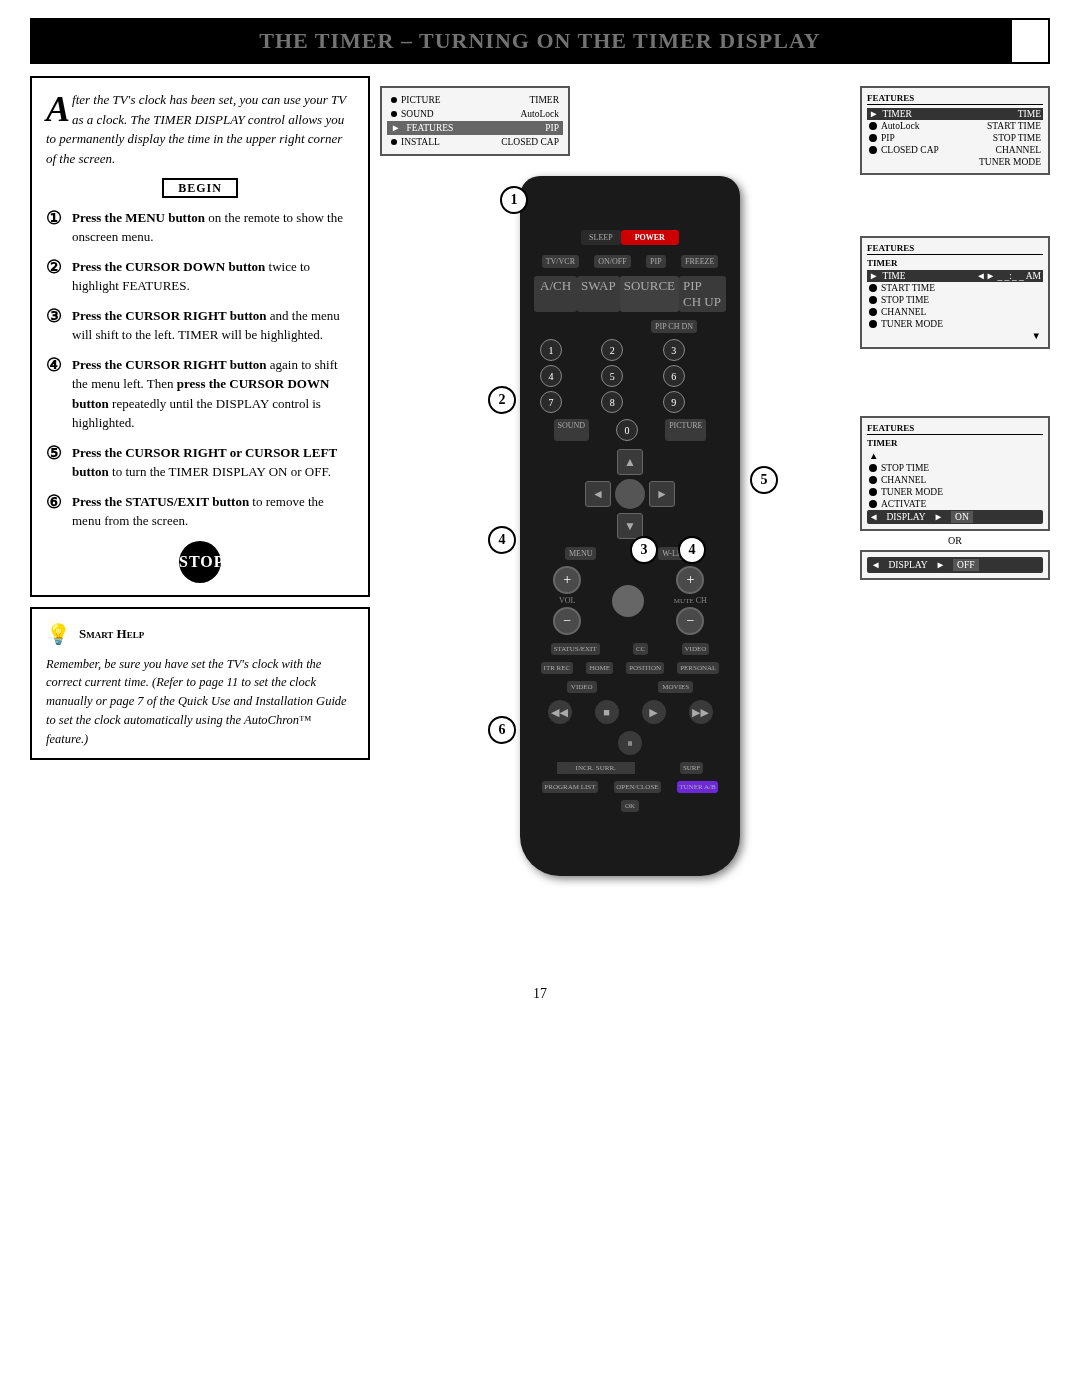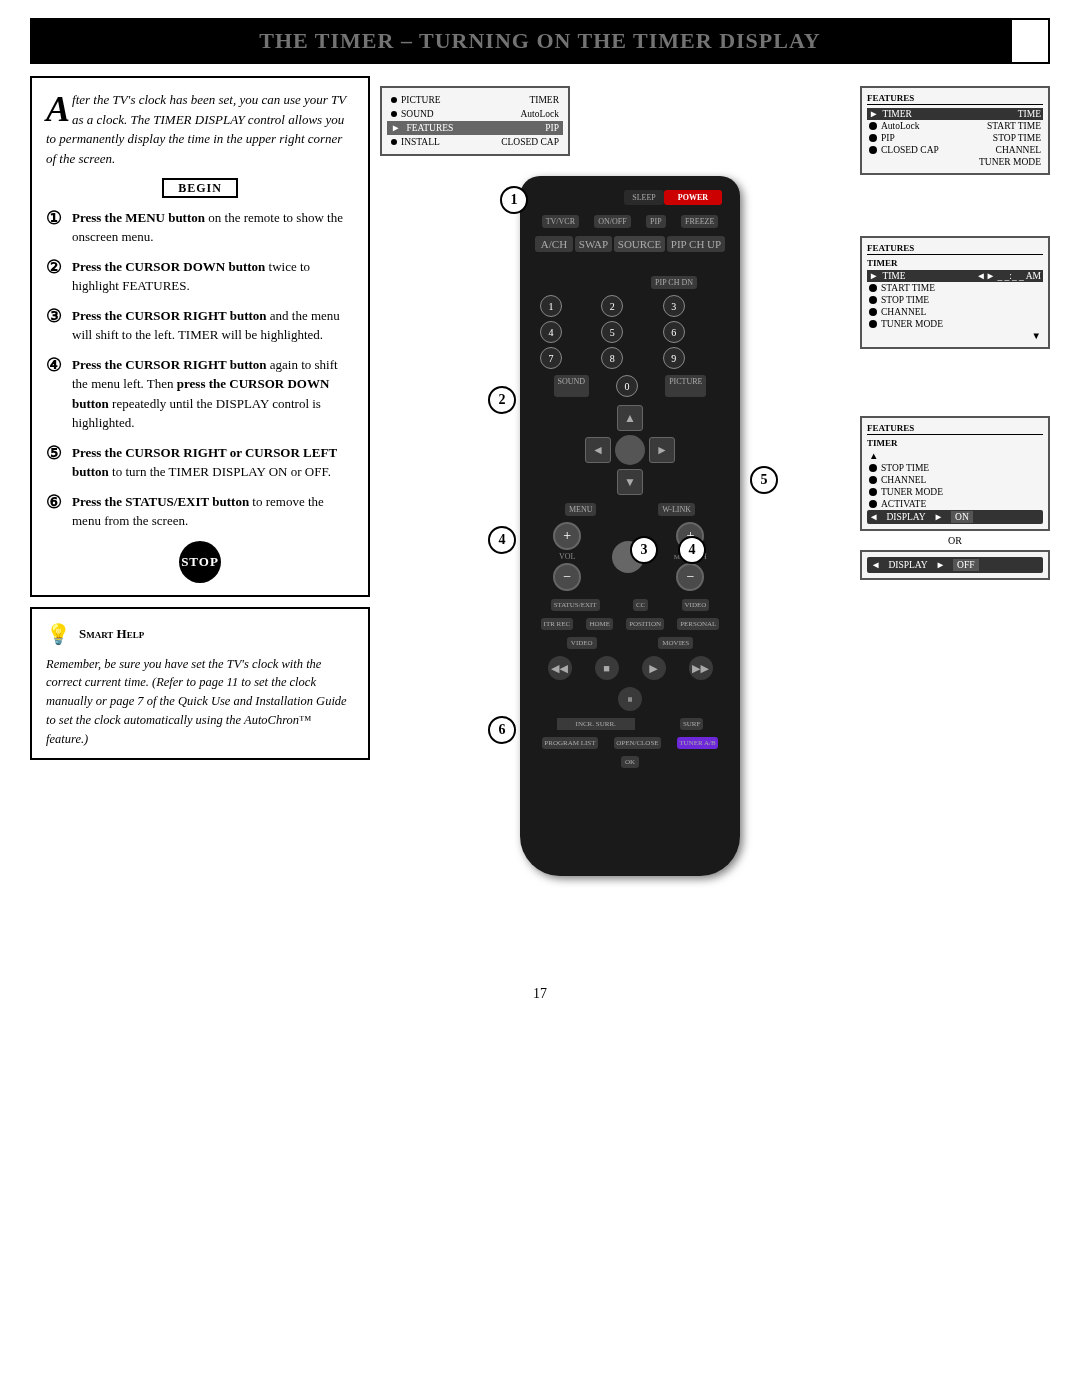--- a/index.html
+++ b/index.html
@@ -118,24 +118,24 @@
       text-align: center;
       margin-top: 10px;
     }
     .stop-circle {
       display: inline-block;
       width: 42px;
       height: 42px;
       background: #000;
       border-radius: 50%;
       color: #fff;
-      font-size: 13px;
+      font-size: 16px;
       font-weight: bold;
       line-height: 42px;
-      text-align: center;
+      text-align: left;
       letter-spacing: 1px;
     }
 
     
     .smart-help-box {
       border: 2px solid #000;
       padding: 10px 14px;
       font-size: 12.5px;
       font-style: italic;
       line-height: 1.5;
@@ -432,32 +432,32 @@
             <span style="width:8px;height:8px;border-radius:50%;display:inline-block;"></span>
             <span></span>
               <span style="margin-left:auto;">TUNER MODE</span>
           </div>
         </div>
       </div>
 
       <div style="position:absolute; left:140px; top:100px; z-index:2;">
         <div class="remote-body">
 
-          <div style="display:flex; justify-content:flex-end; padding:4px 8px; margin-bottom:4px;">
+          <div style="display:flex; justify-content:center; padding:4px 8px; margin-bottom:4px;margin-top:40px;">
             <div style="background:#2a2a2a; border-radius:3px; padding:3px 8px; color:#aaa; font-size:8px;">SLEEP</div>
             <div style="background:#cc0000; border-radius:3px; padding:3px 14px; color:#fff; font-size:8px; font-weight:bold;">POWER</div>
           </div>
 
           <div style="display:flex; justify-content:space-around; padding:2px 4px; margin-bottom:4px; font-size:8px; color:#aaa;">
             <div style="background:#3a3a3a;border-radius:3px;padding:2px 4px;">TV/VCR</div>
             <div style="background:#3a3a3a;border-radius:3px;padding:2px 4px;">ON/OFF</div>
             <div style="background:#3a3a3a;border-radius:3px;padding:2px 4px;">PIP</div>
             <div style="background:#3a3a3a;border-radius:3px;padding:2px 4px;">FREEZE</div>
           </div>
-          <div style="display:flex; justify-content:space-around; padding:2px 4px; margin-bottom:20px; font-size:11px; color:#aaa;">
+          <div style="display:flex; justify-content:space-around; padding:2px 4px; margin-bottom:4px; font-size:13px; color:#aaa;">
             <div style="background:#3a3a3a;border-radius:3px;padding:2px 6px;">A/CH</div>
             <div style="background:#3a3a3a;border-radius:3px;padding:2px 4px;">SWAP</div>
             <div style="background:#404040;border-radius:3px;padding:2px 4px;">SOURCE</div>
             <div style="background:#3a3a3a;border-radius:3px;padding:2px 4px;">PIP CH UP</div>
           </div>
           <div style="display:flex; justify-content:space-around; padding:2px 4px; margin-bottom:4px; font-size:8px; color:#aaa;">
             <div style="width:30px;"></div>
             <div style="background:#3a3a3a;border-radius:3px;padding:2px 4px;">PIP CH DN</div>
           </div>
 

